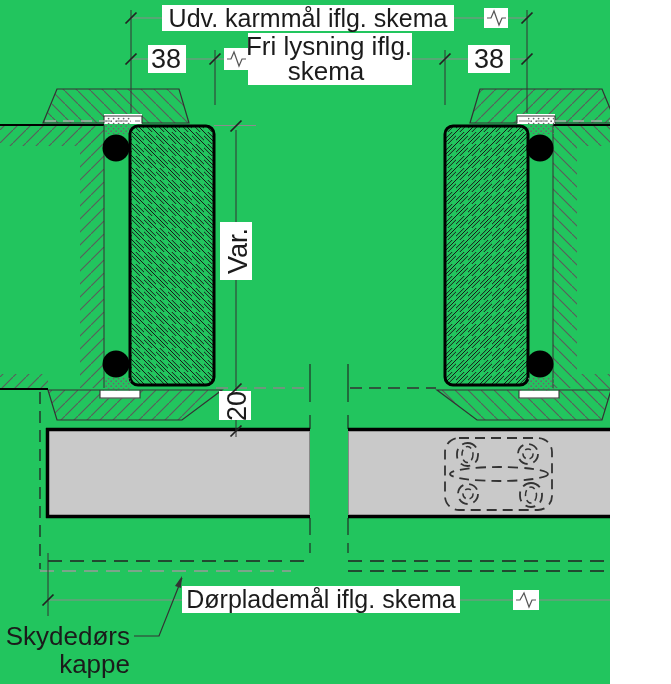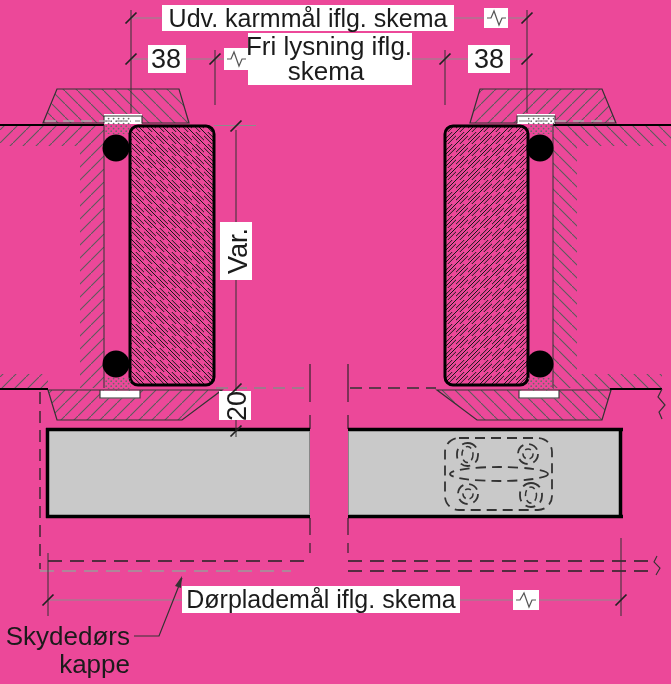--- a/index.html
+++ b/index.html
@@ -1,16 +1,16 @@
 <!DOCTYPE html>
 <html><head>
 <meta charset="utf-8">
 <style>
   html,body{margin:0;padding:0;background:#ffffff;}
-  .wrap{width:671px;height:684px;position:relative;background:#ec4899;overflow:hidden;text-align:right;}
+  .wrap{width:610px;height:684px;position:relative;background:#22c55e;overflow:hidden;text-align:right;}
   svg{display:block;}
   .dimtext{font-family:"Liberation Sans", sans-serif;font-size:25px;fill:#1b1b1b;}
   .dimnum{font-family:"Liberation Sans", sans-serif;font-size:27px;fill:#1b1b1b;}
   .midtext{font-family:"Liberation Sans", sans-serif;font-size:26px;fill:#1b1b1b;}
   .lbltext{font-family:"Liberation Sans", sans-serif;font-size:26px;fill:#1b1b1b;}
 </style>
 </head>
 <body>
 
 <div class="wrap">

